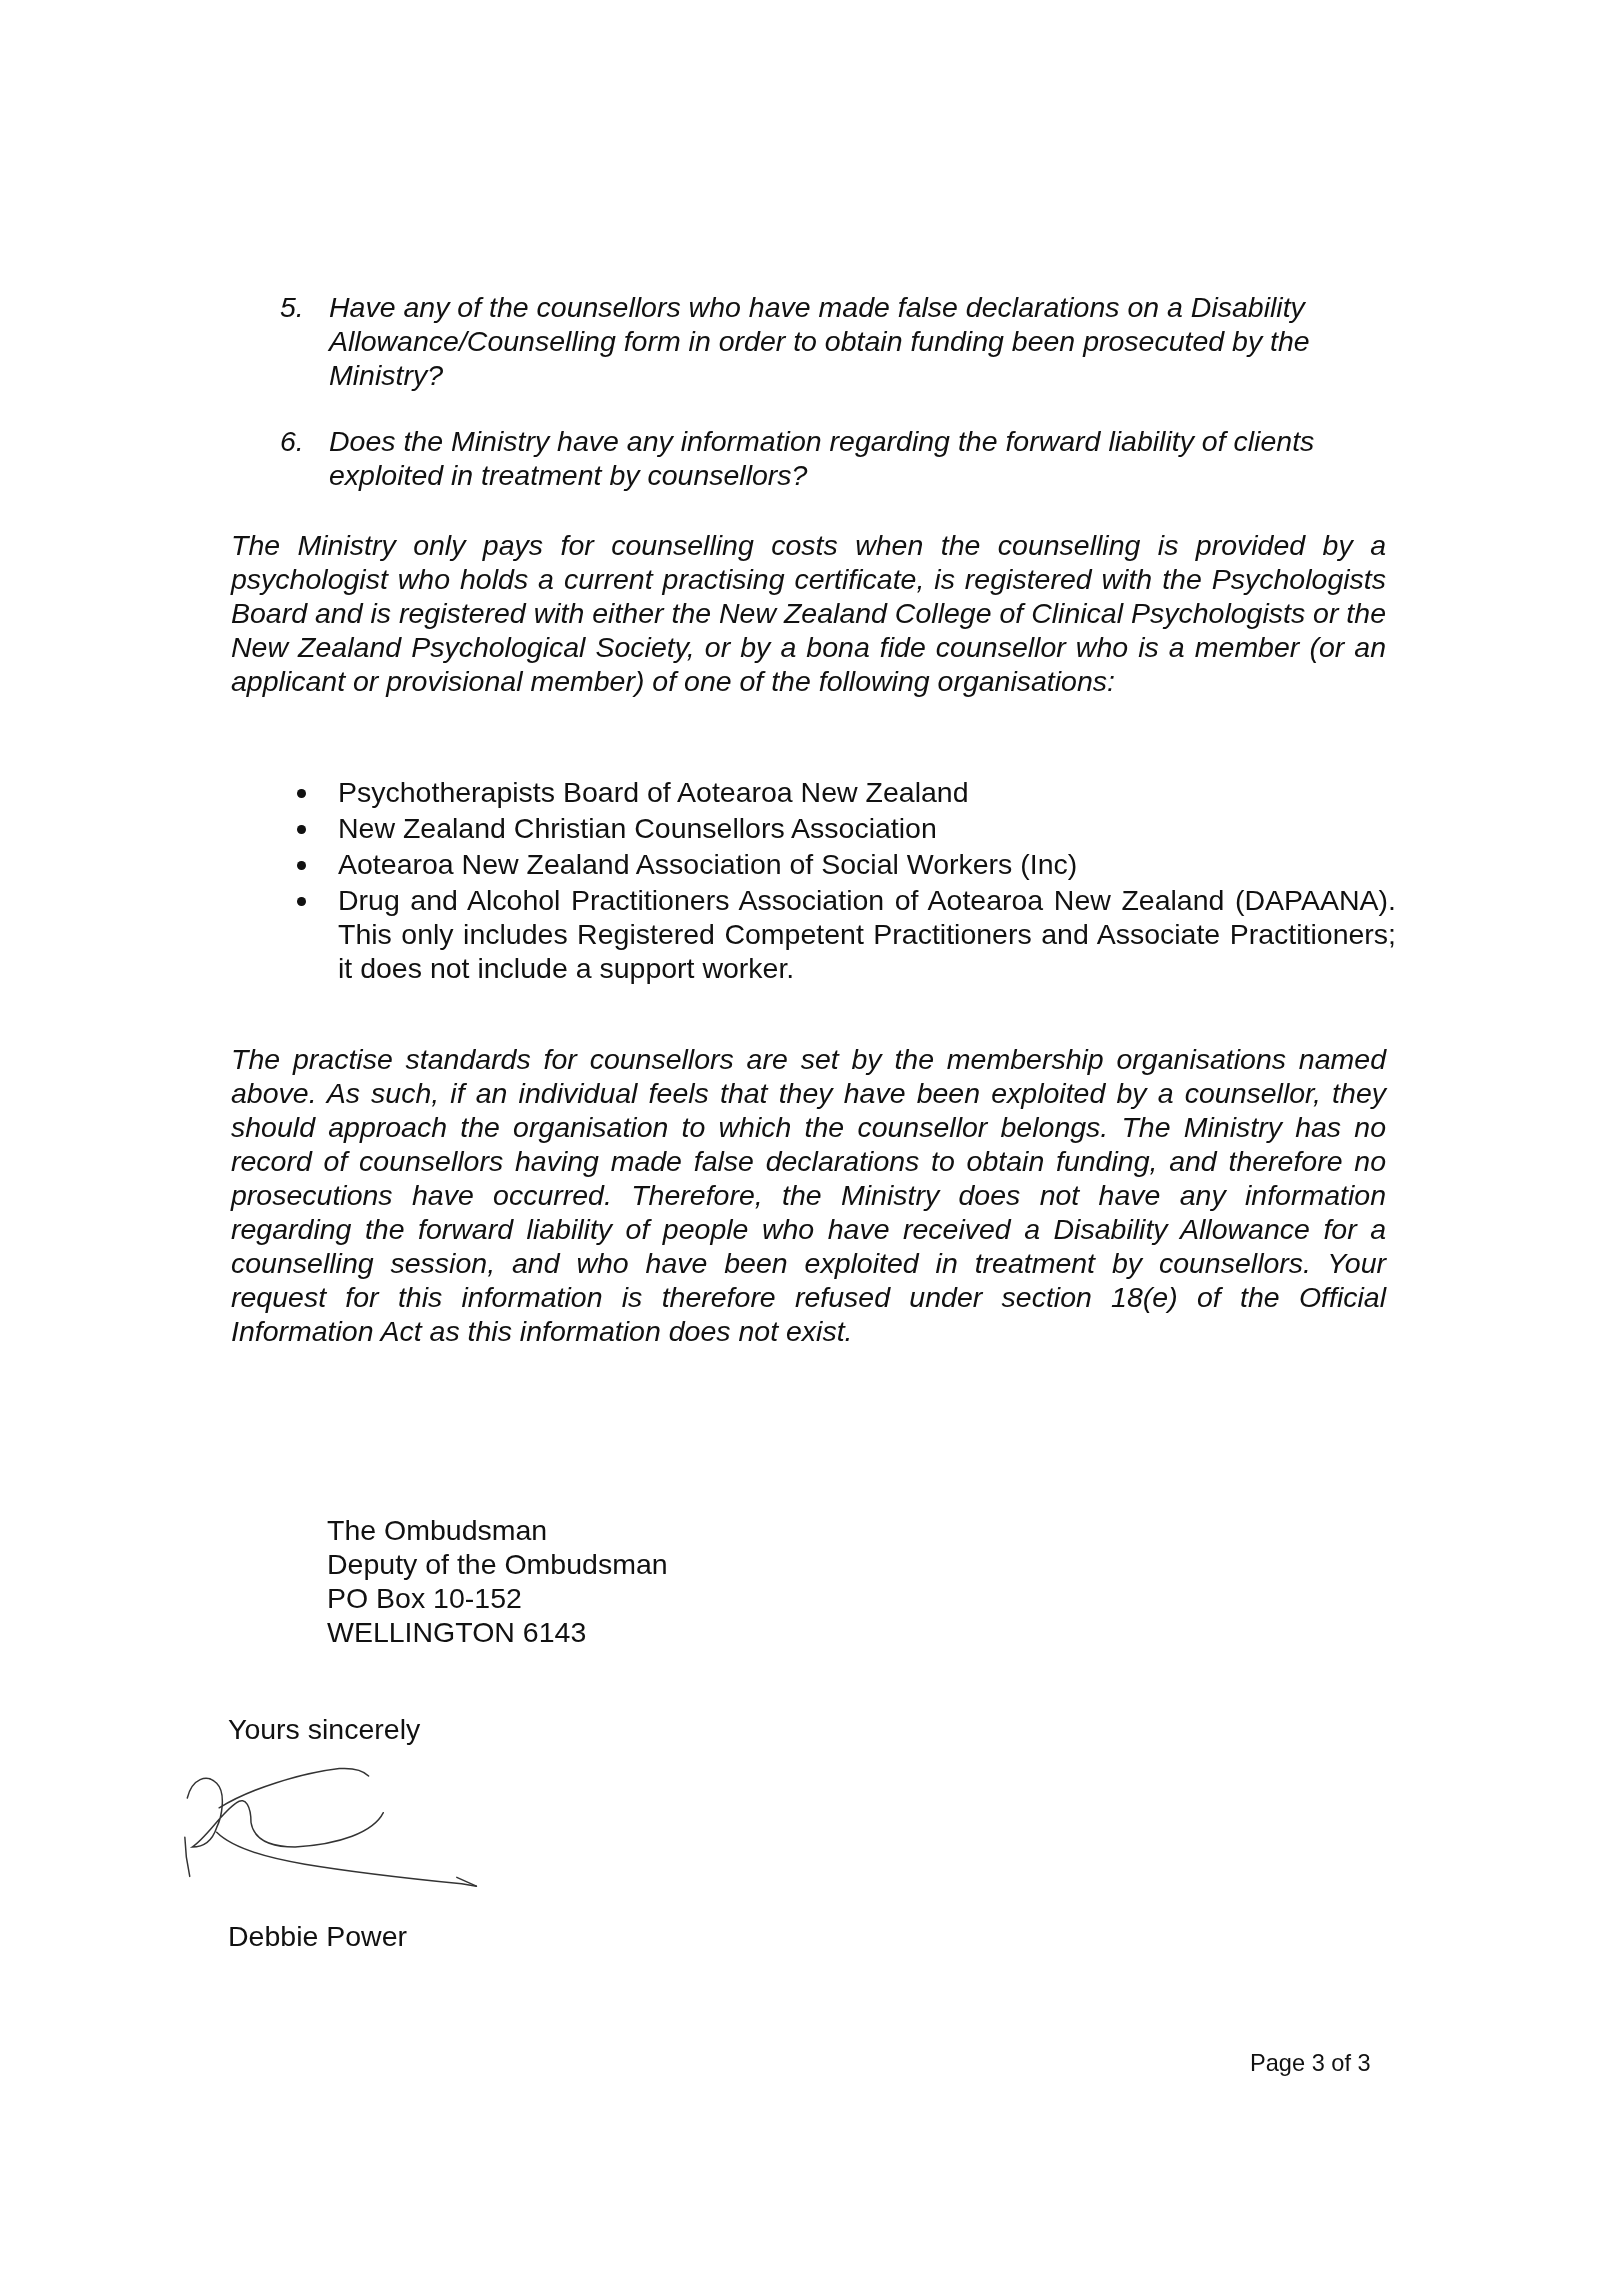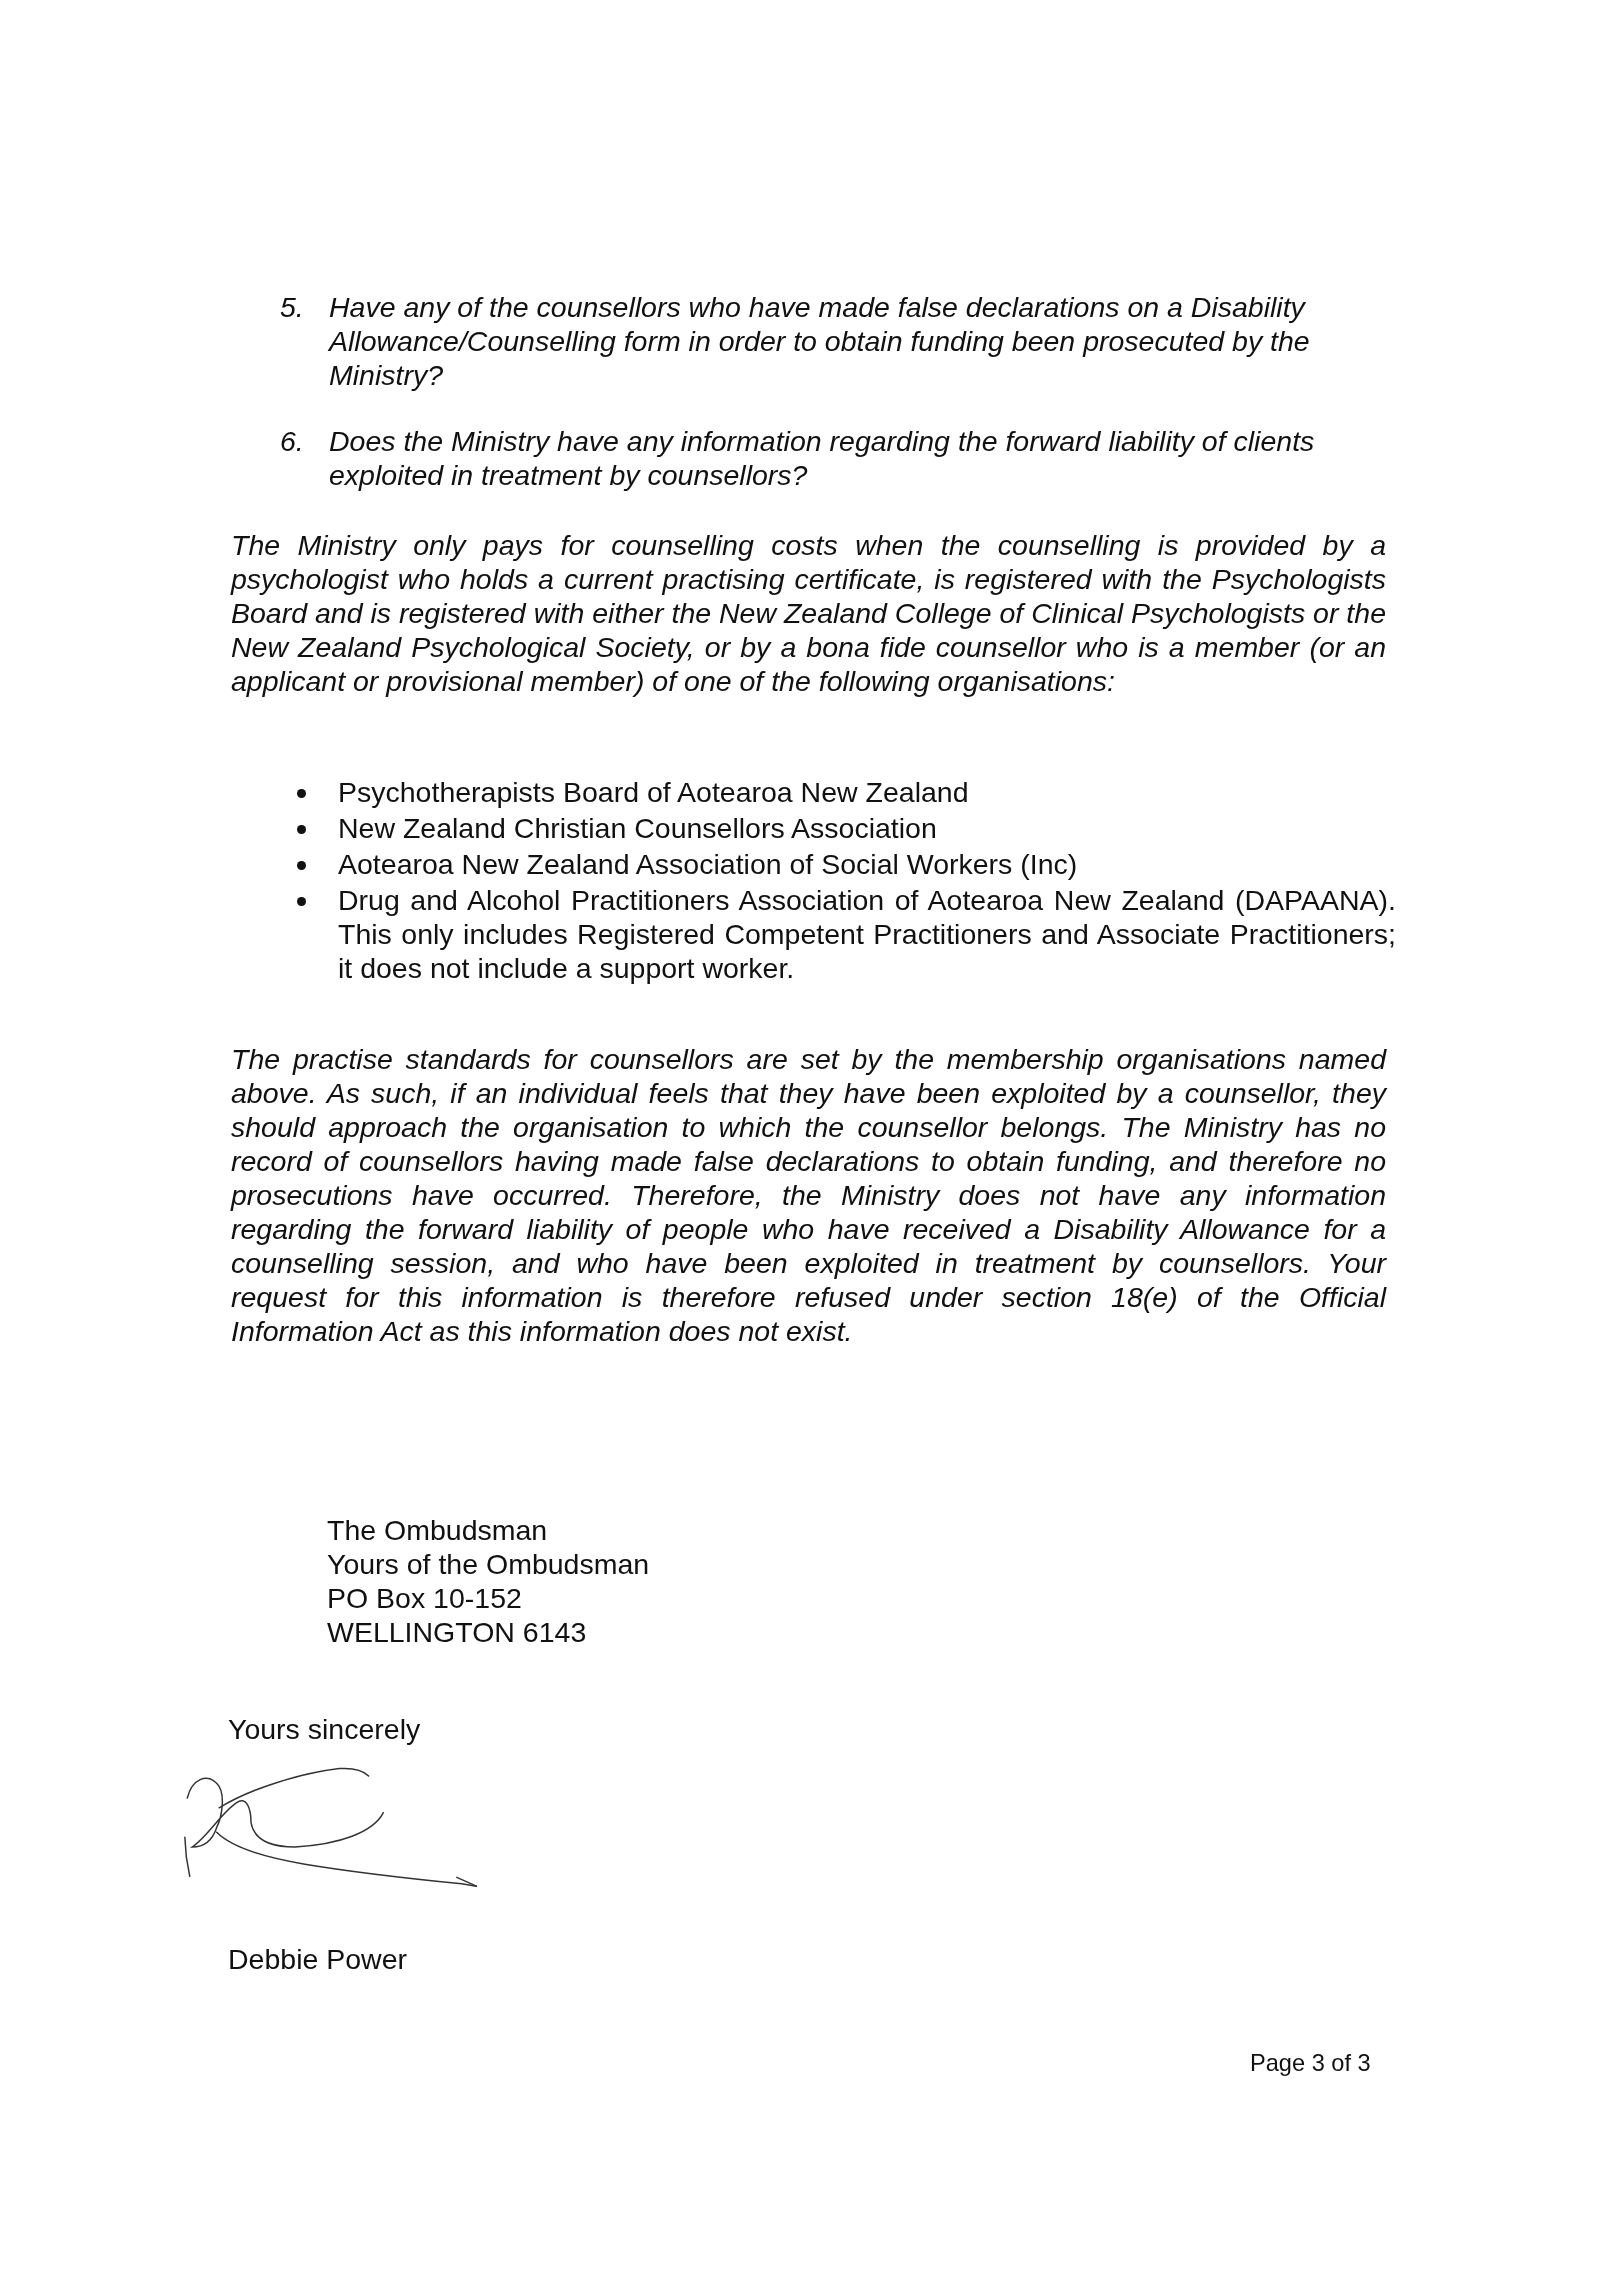--- a/index.html
+++ b/index.html
@@ -24,21 +24,21 @@
     .bullets li { display: flex; font-size: 28.5px; line-height: 34px; margin-bottom: 2px; }
     .bullet-dot { width: 52px; flex: none; position: relative; }
     .bullet-dot::before {
       content: ""; position: absolute; left: 10.8px; top: 13.8px;
       width: 8.8px; height: 8.8px; border-radius: 50%; background: #111;
     }
     .bullet-text { flex: 1; text-align: justify; }
     .address { position: absolute; left: 327px; top: 1513px; font-size: 28.5px; line-height: 34px; }
     .closing { position: absolute; left: 228px; top: 1712px; font-size: 28.5px; line-height: 34px; text-align: right; }
     .signature { position: absolute; left: 177px; top: 1749px; width: 393px; height: 147px; }
-    .signer-name { position: absolute; left: 228px; top: 1919px; font-size: 28.5px; line-height: 34px; margin-top: 23px; }
+    .signer-name { position: absolute; left: 228px; top: 1919px; font-size: 28.5px; line-height: 34px; }
     .signer-title { position: absolute; left: 228px; top: 1953px; font-size: 28.5px; line-height: 34px; font-weight: bold; }
     .page-num { position: absolute; left: 1250px; top: 2049px; font-size: 23.6px; line-height: 29.5px; }
   </style>
 </head>
 <body>
 
 <div class="page">
 
   <div class="q-list">
     <div class="q-item">
@@ -70,21 +70,21 @@
       <span class="bullet-dot"></span>
       <span class="bullet-text">Drug and Alcohol Practitioners Association of Aotearoa New Zealand (DAPAANA). This only includes Registered Competent Practitioners and Associate Practitioners; it does not include a support worker.</span>
     </li>
   </ul>
 
   <p class="para" style="top:1042px; margin:0;">The practise standards for counsellors are set by the membership organisations named above. As such, if an individual feels that they have been exploited by a counsellor, they should approach the organisation to which the counsellor belongs. The Ministry has no record of counsellors having made false declarations to obtain funding, and therefore no prosecutions have occurred. Therefore, the Ministry does not have any information regarding the forward liability of people who have received a Disability Allowance for a counselling session, and who have been exploited in treatment by counsellors. Your request for this information is therefore refused under section 18(e) of the Official Information Act as this information does not exist.</p>
 
 
   <div class="address">
     <div>The Ombudsman</div>
-    <div>Yours of the Ombudsman</div>
+    <div>Deputy of the Ombudsman</div>
     <div>PO Box 10-152</div>
     <div>WELLINGTON 6143</div>
   </div>
 
   <div class="closing">Yours sincerely</div>
 
   <svg class="signature" viewBox="0 0 800 300" xmlns="http://www.w3.org/2000/svg">
     <g fill="none" stroke="#333" stroke-width="3" stroke-linecap="round">
       <path d="M20 100 C 30 60, 60 50, 80 70 C 100 90, 90 140, 80 160 C 70 190, 50 200, 30 200 C 60 180, 90 130, 120 110 C 140 95, 150 120, 150 150 C 155 180, 180 200, 240 200 C 330 195, 400 170, 420 130"></path>
       <path d="M85 120 C 150 80, 250 50, 330 40 C 360 38, 380 45, 390 55"></path>

